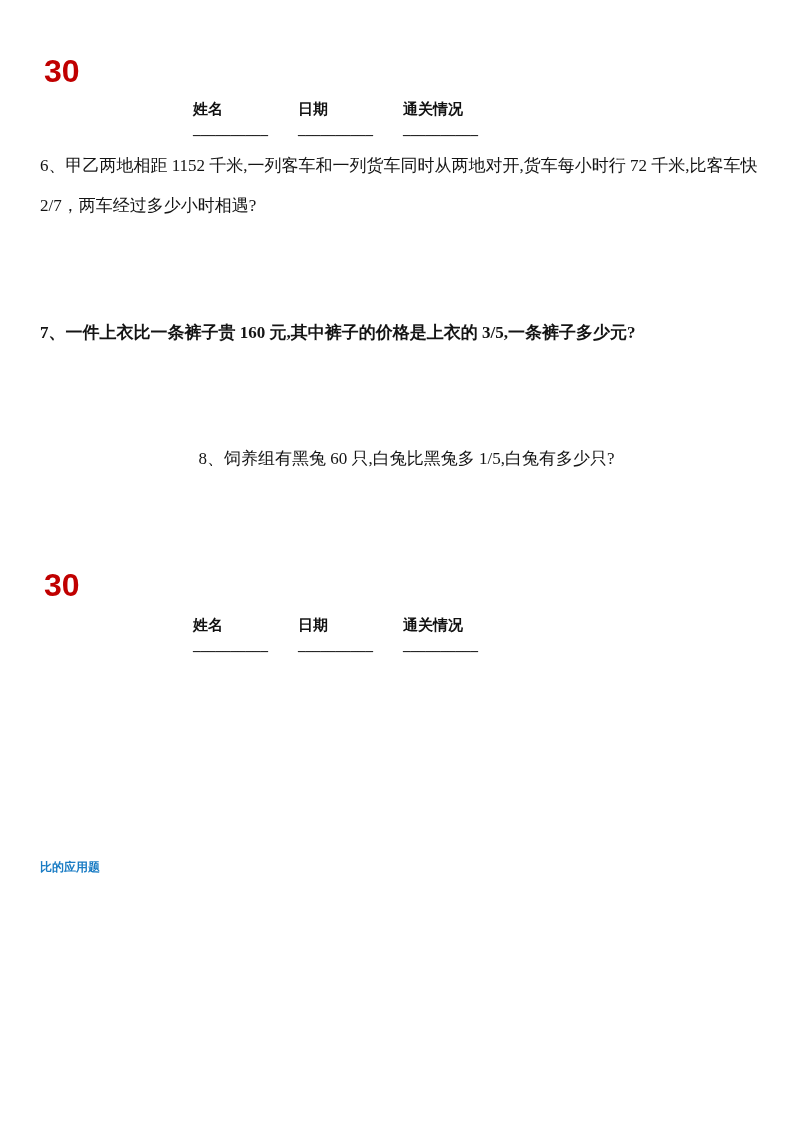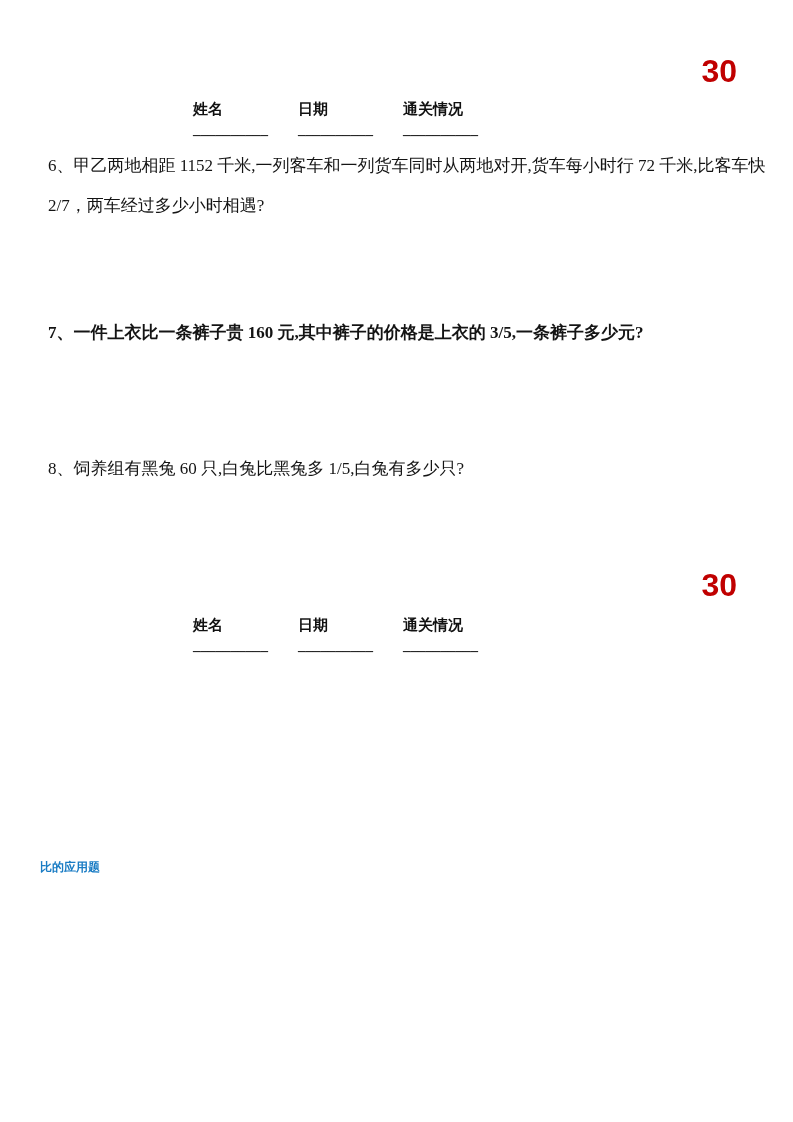--- a/index.html
+++ b/index.html
@@ -13,26 +13,27 @@
     width:793px;
     height:1122px;
     background:#ffffff;
     overflow:hidden;
     font-family:"Liberation Serif","DejaVu Serif",serif;
     color:var(--ink);
   }
   .score-title{
     position:absolute;
     left:0; right:56px;
-    text-align:right;
+    text-align:left;
     font-family:"Liberation Sans","DejaVu Sans",sans-serif;
     font-weight:bold;
     font-size:32px;
     line-height:30px;
     color:var(--red);
+    padding-left:44px;
   }
   .t1{top:56px;}
   .t2{top:570px;}
   .name-line{
     position:absolute;
     left:193px;
     display:flex;
     gap:30px;
     font-weight:bold;
     font-size:15px;
@@ -44,25 +45,24 @@
   .n2{top:615px;}
   .field{display:inline-flex;flex-direction:column;}
   .q{
     position:absolute;
     left:40px;
     width:733px;
     font-size:17px;
     line-height:40px;
     white-space:pre-wrap;
     color:var(--ink);
-    margin-left:8px;
   }
   .q6{top:129px;}
   .q7{top:296px;font-weight:bold;}
-  .q8{top:432px;}
+  .q8{top:422px;text-align:center;}
   .q9{top:652px;}
   .q1{top:893px;}
   .section-heading{
     position:absolute;
     left:40px;
     top:857px;
     font-weight:bold;
     font-size:12px;
     line-height:20px;
     color:var(--blue);

